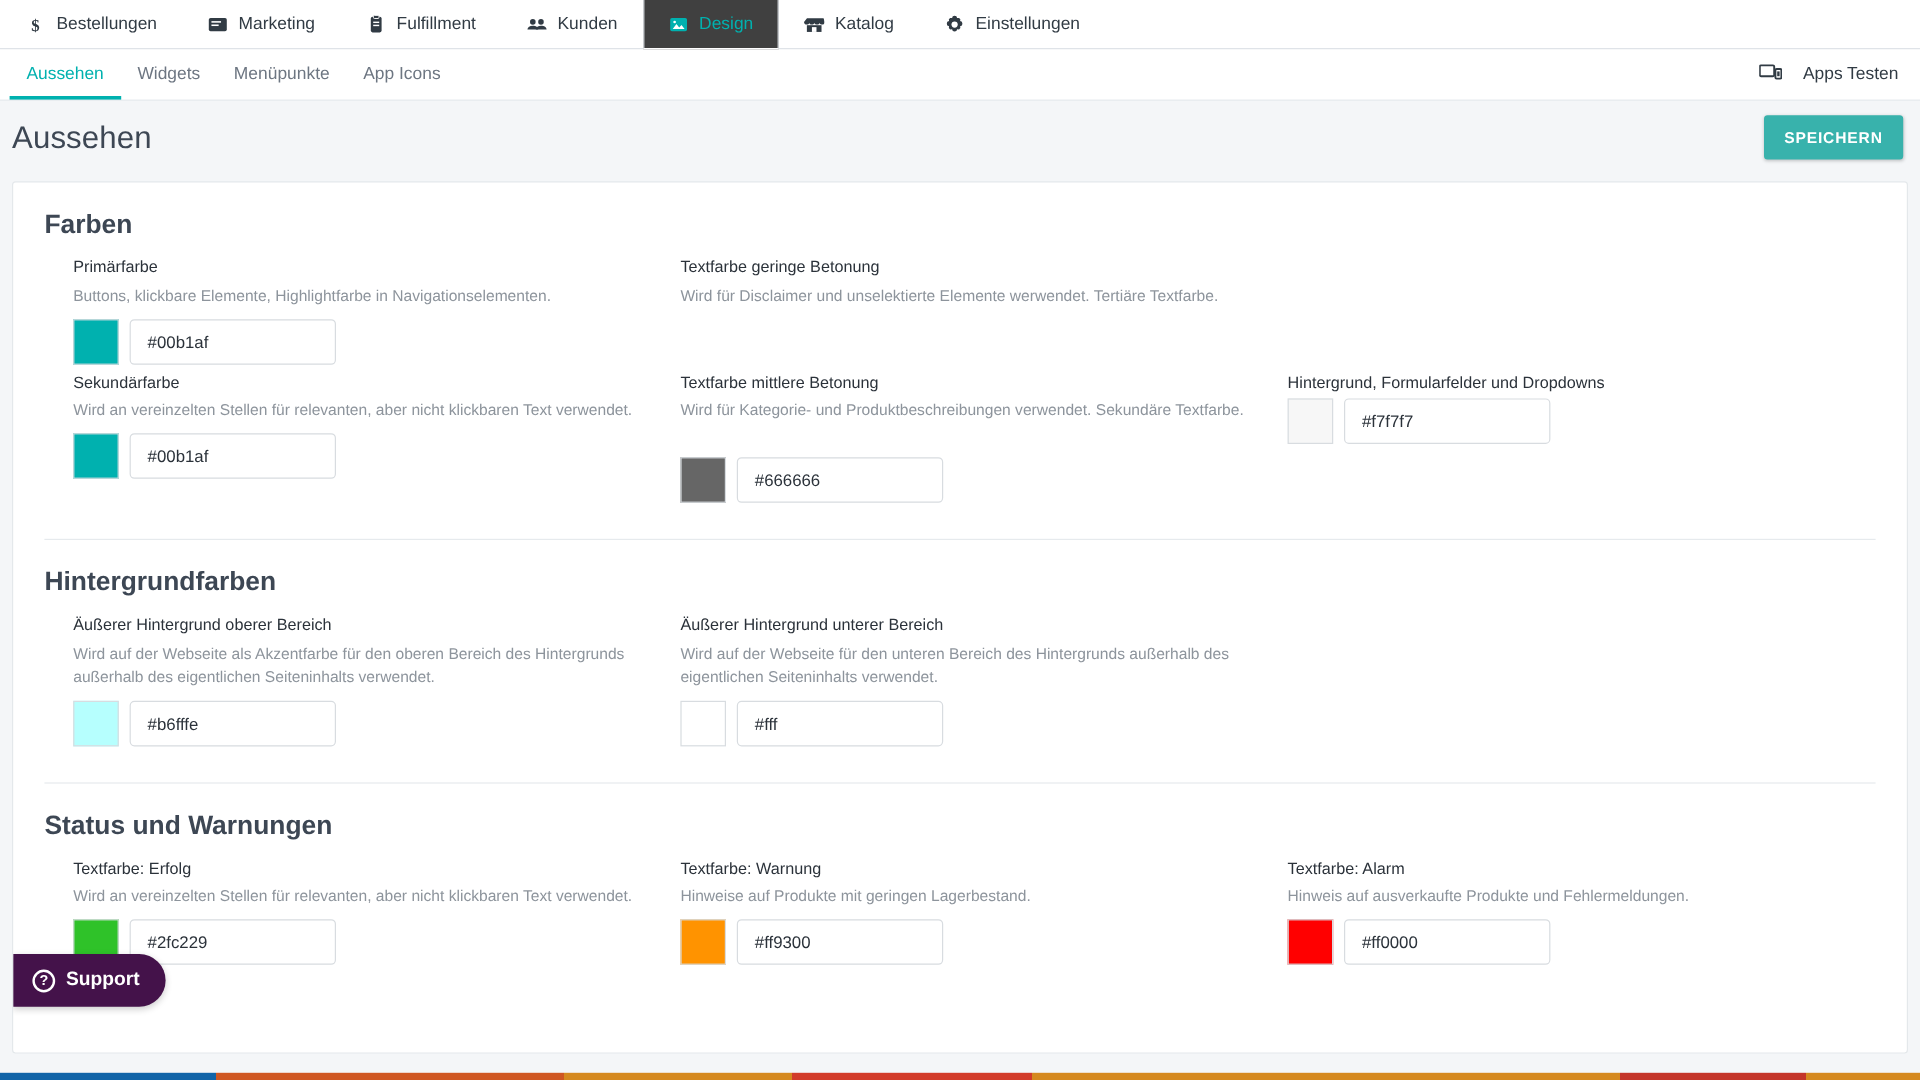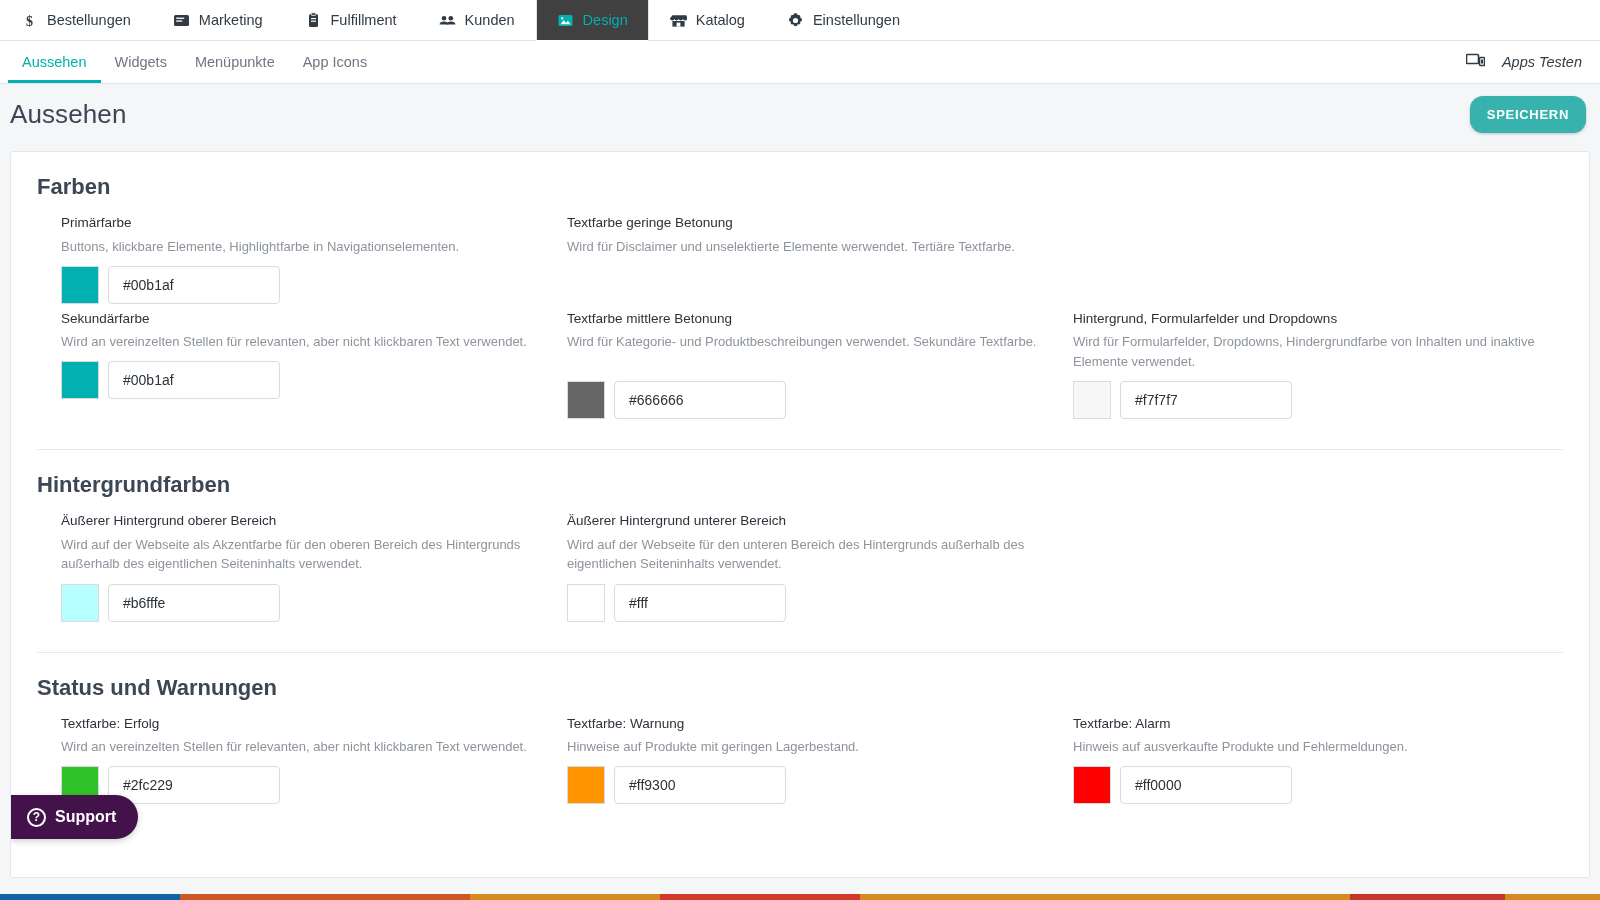--- a/index.html
+++ b/index.html
@@ -81,21 +81,20 @@
     background: #00b1af;
   }
   .apps-testen {
     display: flex;
     align-items: center;
     gap: 17px;
     font-size: 14.5px;
     color: #313b44;
     cursor: pointer;
     padding: 0 4px;
-    font-style: italic;
   }
 
   
   .page-head {
     height: 60px;
     display: flex;
     align-items: center;
     justify-content: space-between;
     padding: 0 14px 0 10px;
     background: #f4f6f8;
@@ -103,21 +102,21 @@
   .page-title {
     font-size: 26px;
     color: #3d4754;
     font-weight: 400;
     letter-spacing: 0.1px;
   }
   .btn-save {
     background: #38b2ac;
     color: #ffffff;
     border: none;
-    border-radius: 13px;
+    border-radius: 3px;
     font-size: 13px;
     font-weight: 700;
     letter-spacing: 0.7px;
     padding: 11px 17px;
     cursor: pointer;
     box-shadow: 0 1px 3px rgba(0,0,0,0.22);
     font-family: inherit;
   }
 
   
@@ -377,21 +376,20 @@
           <div class="field">
             <div class="field-label">Textfarbe mittlere Betonung</div>
             <div class="field-desc two-line">Wird für Kategorie- und Produktbeschreibungen verwendet. Sekundäre Textfarbe.</div>
             <div class="color-row">
               <div class="swatch" style="background: rgb(102, 102, 102);"></div>
               <div class="hexbox">#666666</div>
             </div>
           </div>
           <div class="field">
             <div class="field-label">Hintergrund, Formularfelder und Dropdowns</div>
-            <div class="field-desc two-line">Wird für Formularfelder, Dropdowns, Hindergrundfarbe von Inhalten und inaktive Elemente verwendet.</div>
             <div class="color-row">
               <div class="swatch" style="background: rgb(247, 247, 247);"></div>
               <div class="hexbox">#f7f7f7</div>
             </div>
           </div>
         </div>
       </div>
       <hr class="divider">
       <div class="section">
         <div class="section-title">Hintergrundfarben</div>

